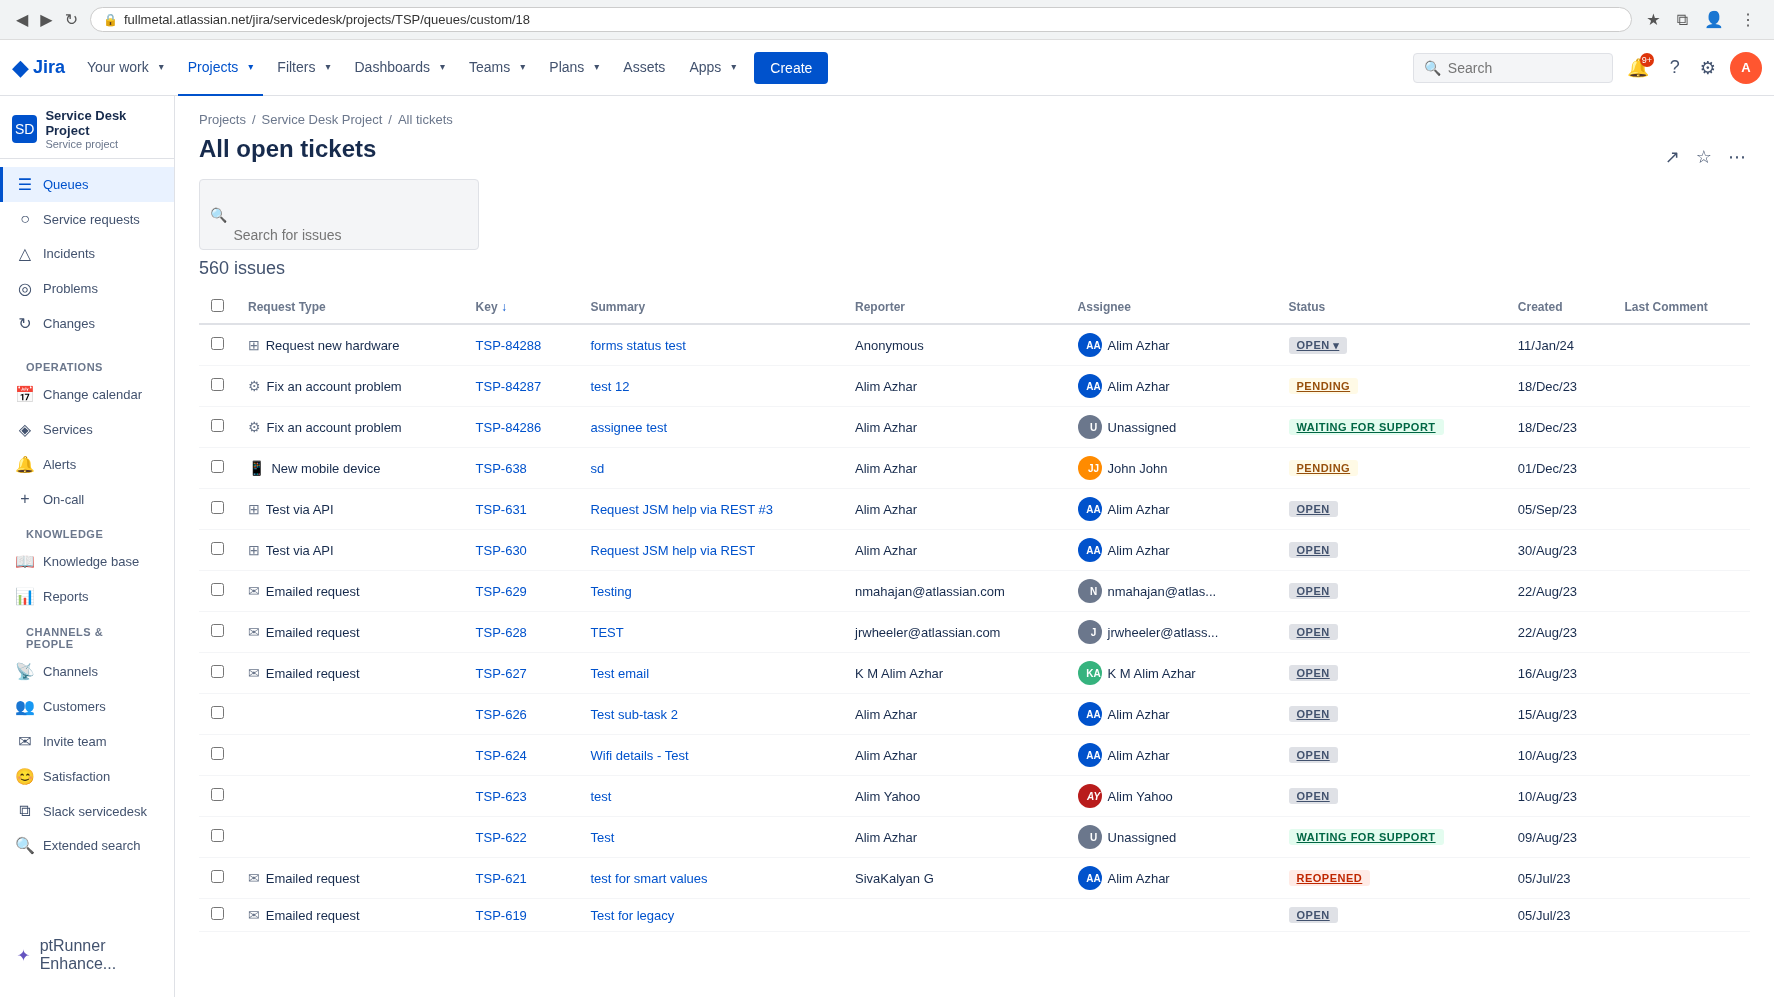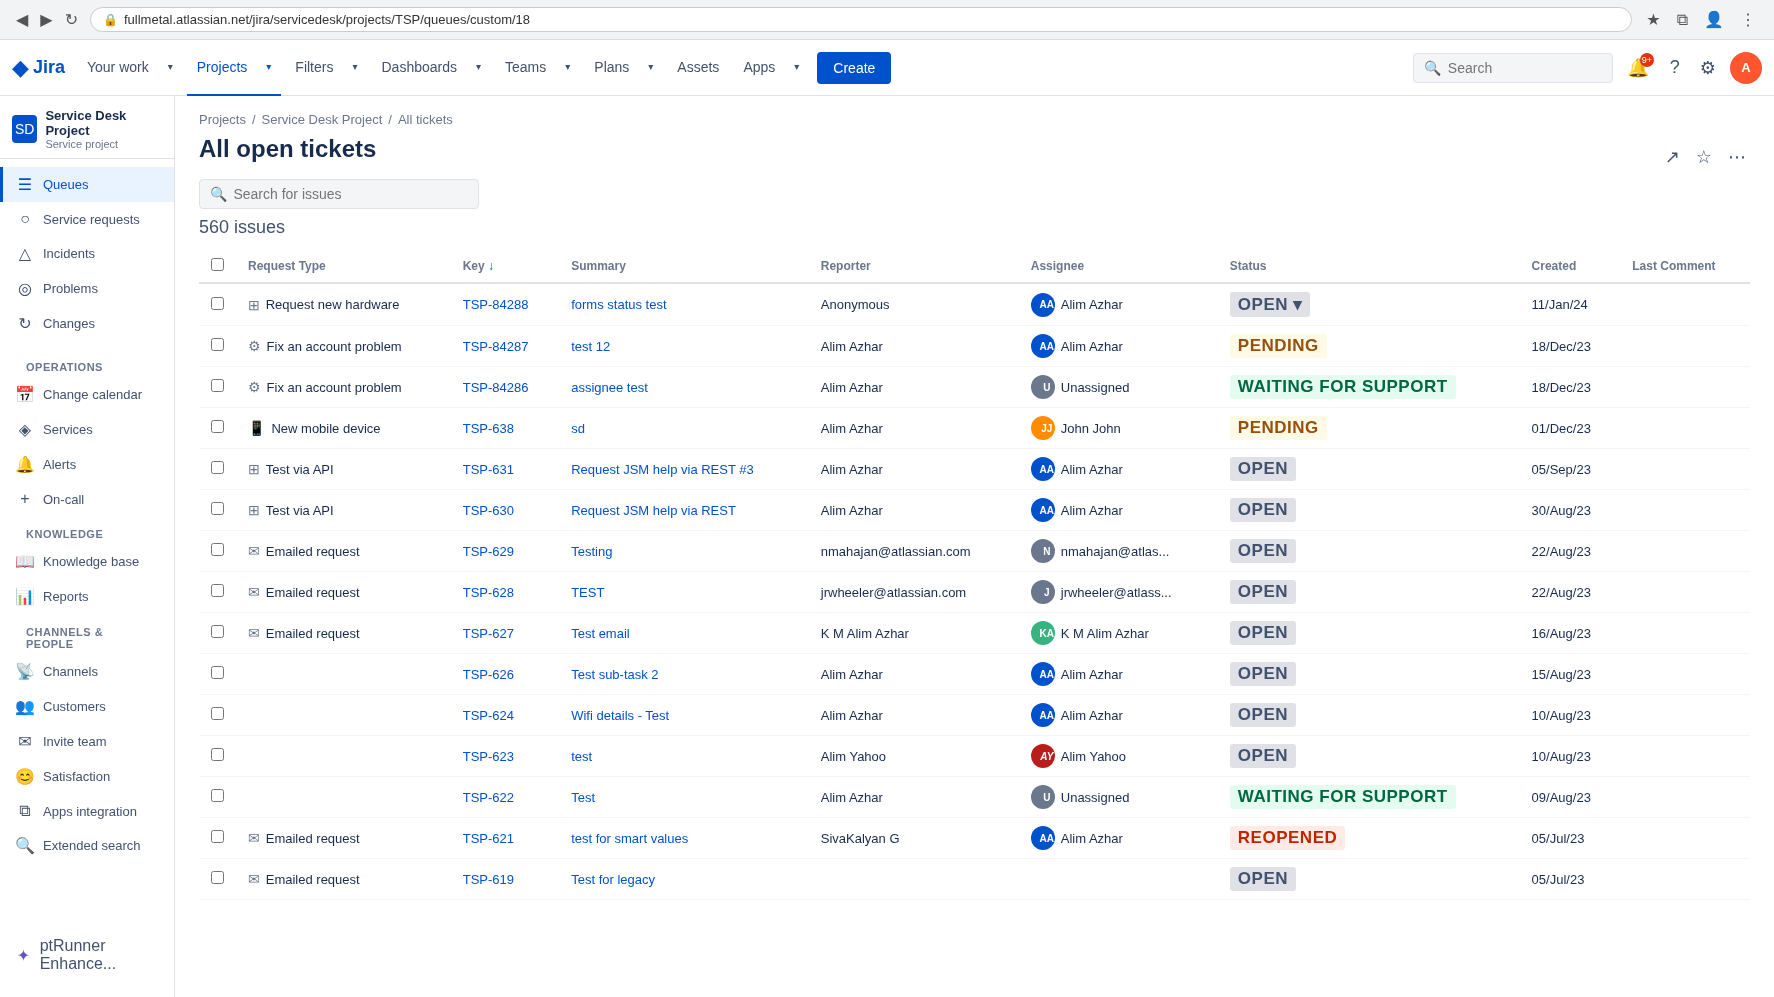--- a/index.html
+++ b/index.html
@@ -18,21 +18,21 @@
     .browser-actions button { background: none; border: none; cursor: pointer; padding: 4px 6px; border-radius: 4px; color: #555; font-size: 16px; }
 
     
     .top-nav {
       display: flex; align-items: center; background: #fff; border-bottom: 1px solid #DFE1E6;
       padding: 0 12px; height: 56px; gap: 4px;
     }
     .top-nav-logo { display: flex; align-items: center; gap: 4px; margin-right: 8px; text-decoration: none; }
     .top-nav-logo .logo-icon { color: #0052CC; font-size: 22px; }
     .top-nav-logo .logo-text { color: #0052CC; font-weight: 700; font-size: 18px; }
-    .nav-item { padding: 6px 10px; height: 56px; display: flex; align-items: center; cursor: pointer; color: #42526E; font-size: 14px; font-weight: 400; border-bottom: 2px solid transparent; gap: 19px; }
+    .nav-item { padding: 6px 10px; height: 56px; display: flex; align-items: center; cursor: pointer; color: #42526E; font-size: 14px; font-weight: 400; border-bottom: 2px solid transparent; gap: 10px; }
     .nav-item .chevron { font-size: 10px; }
     .create-btn { margin-left: 4px; background: #0052CC; color: #fff; border: none; padding: 8px 16px; border-radius: 4px; cursor: pointer; font-weight: 500; font-size: 14px; }
     .top-nav-right { margin-left: auto; display: flex; align-items: center; gap: 8px; }
     .search-box { display: flex; align-items: center; background: #F4F5F7; border: 1px solid #DFE1E6; border-radius: 4px; padding: 6px 10px; gap: 6px; width: 200px; cursor: text; }
     .search-box input { background: none; border: none; outline: none; font-size: 14px; color: #42526E; width: 140px; }
     .search-box .search-icon { color: #6B778C; font-size: 14px; }
     .nav-icon-btn { background: none; border: none; cursor: pointer; padding: 6px; border-radius: 50%; color: #42526E; font-size: 18px; display: flex; align-items: center; justify-content: center; position: relative; }
     .notif-badge { position: absolute; top: 2px; right: 2px; background: #DE350B; color: #fff; border-radius: 50%; width: 14px; height: 14px; font-size: 9px; display: flex; align-items: center; justify-content: center; }
     .avatar { width: 32px; height: 32px; border-radius: 50%; background: #FF5630; color: #fff; display: flex; align-items: center; justify-content: center; font-size: 13px; font-weight: 600; cursor: pointer; }
 
@@ -56,30 +56,30 @@
     .breadcrumb { display: flex; align-items: center; gap: 6px; font-size: 13px; color: #6B778C; margin-bottom: 8px; }
     .breadcrumb a { color: #6B778C; text-decoration: none; }
     .breadcrumb-sep { color: #6B778C; }
     .page-title { font-size: 24px; font-weight: 600; color: #172B4D; margin-bottom: 16px; }
     .page-title-row { display: flex; align-items: center; justify-content: space-between; }
     .header-icons { display: flex; gap: 8px; align-items: center; }
     .header-icon-btn { background: none; border: none; cursor: pointer; color: #42526E; font-size: 18px; padding: 4px; border-radius: 4px; }
 
     
     .issue-search { display: flex; align-items: center; background: #F4F5F7; border: 1px solid #DFE1E6; border-radius: 4px; padding: 6px 10px; gap: 6px; width: 280px; margin-bottom: 8px; }
-    .issue-search input { background: none; border: none; outline: none; font-size: 14px; color: #42526E; width: 220px; }
+    .issue-search input { background: none; border: none; outline: none; font-size: 14px; color: #42526E; width: 220px; margin-top: 41px; }
     .issue-count { font-size: 18px; color: #42526E; margin-bottom: 12px; }
 
     
     .issues-table { width: 100%; border-collapse: collapse; }
     .issues-table th { text-align: left; padding: 8px 12px; font-size: 12px; font-weight: 600; color: #6B778C; border-bottom: 2px solid #DFE1E6; white-space: nowrap; }
     .issues-table td { padding: 8px 12px; font-size: 13px; color: #172B4D; border-bottom: 1px solid #F4F5F7; vertical-align: middle; }
     .issue-link { color: #0052CC; text-decoration: none; }
     .key-link { color: #0052CC; text-decoration: none; font-weight: 500; }
-    .status-badge { display: inline-block; padding: 2px 8px; border-radius: 3px; font-size: 17px; font-weight: 700; text-transform: uppercase; letter-spacing: 0.5px; }
+    .status-badge { display: inline-block; padding: 2px 8px; border-radius: 3px; font-size: 11px; font-weight: 700; text-transform: uppercase; letter-spacing: 0.5px; text-decoration: underline; }
     .status-open { background: #DFE1E6; color: #42526E; }
     .status-pending { background: #FFFAE6; color: #974F0C; }
     .status-waiting { background: #E3FCEF; color: #006644; }
     .status-reopened { background: #FFEBE6; color: #BF2600; }
     .checkbox-cell { width: 32px; }
     .checkbox-cell input[type=checkbox] { cursor: pointer; }
     .request-type { display: flex; align-items: center; gap: 6px; }
     .assignee-cell { display: flex; align-items: center; gap: 6px; }
     .assignee-avatar { width: 24px; height: 24px; border-radius: 50%; display: flex; align-items: center; justify-content: center; font-size: 10px; font-weight: 600; color: #fff; padding-left: 8px; }
     .sort-icon { color: #0052CC; font-size: 12px; }
@@ -240,21 +240,21 @@
       <span class="icon">✉</span>
       <span>Invite team</span>
     </div>
 
     <div class="sidebar-item">
       <span class="icon">😊</span>
       <span>Satisfaction</span>
     </div>
     <div class="sidebar-item">
       <span class="icon">⧉</span>
-      <span>Apps integration</span>
+      <span>Slack servicedesk</span>
     </div>
     <div class="sidebar-item">
       <span class="icon">🔍</span>
       <span>Extended search</span>
     </div>
 
     <div class="sidebar-item" style="margin-top: auto;">
       <span class="icon" style="color:#6554C0;">✦</span>
       <span style="font-size:16px;">ptRunner Enhance...</span>
     </div>

